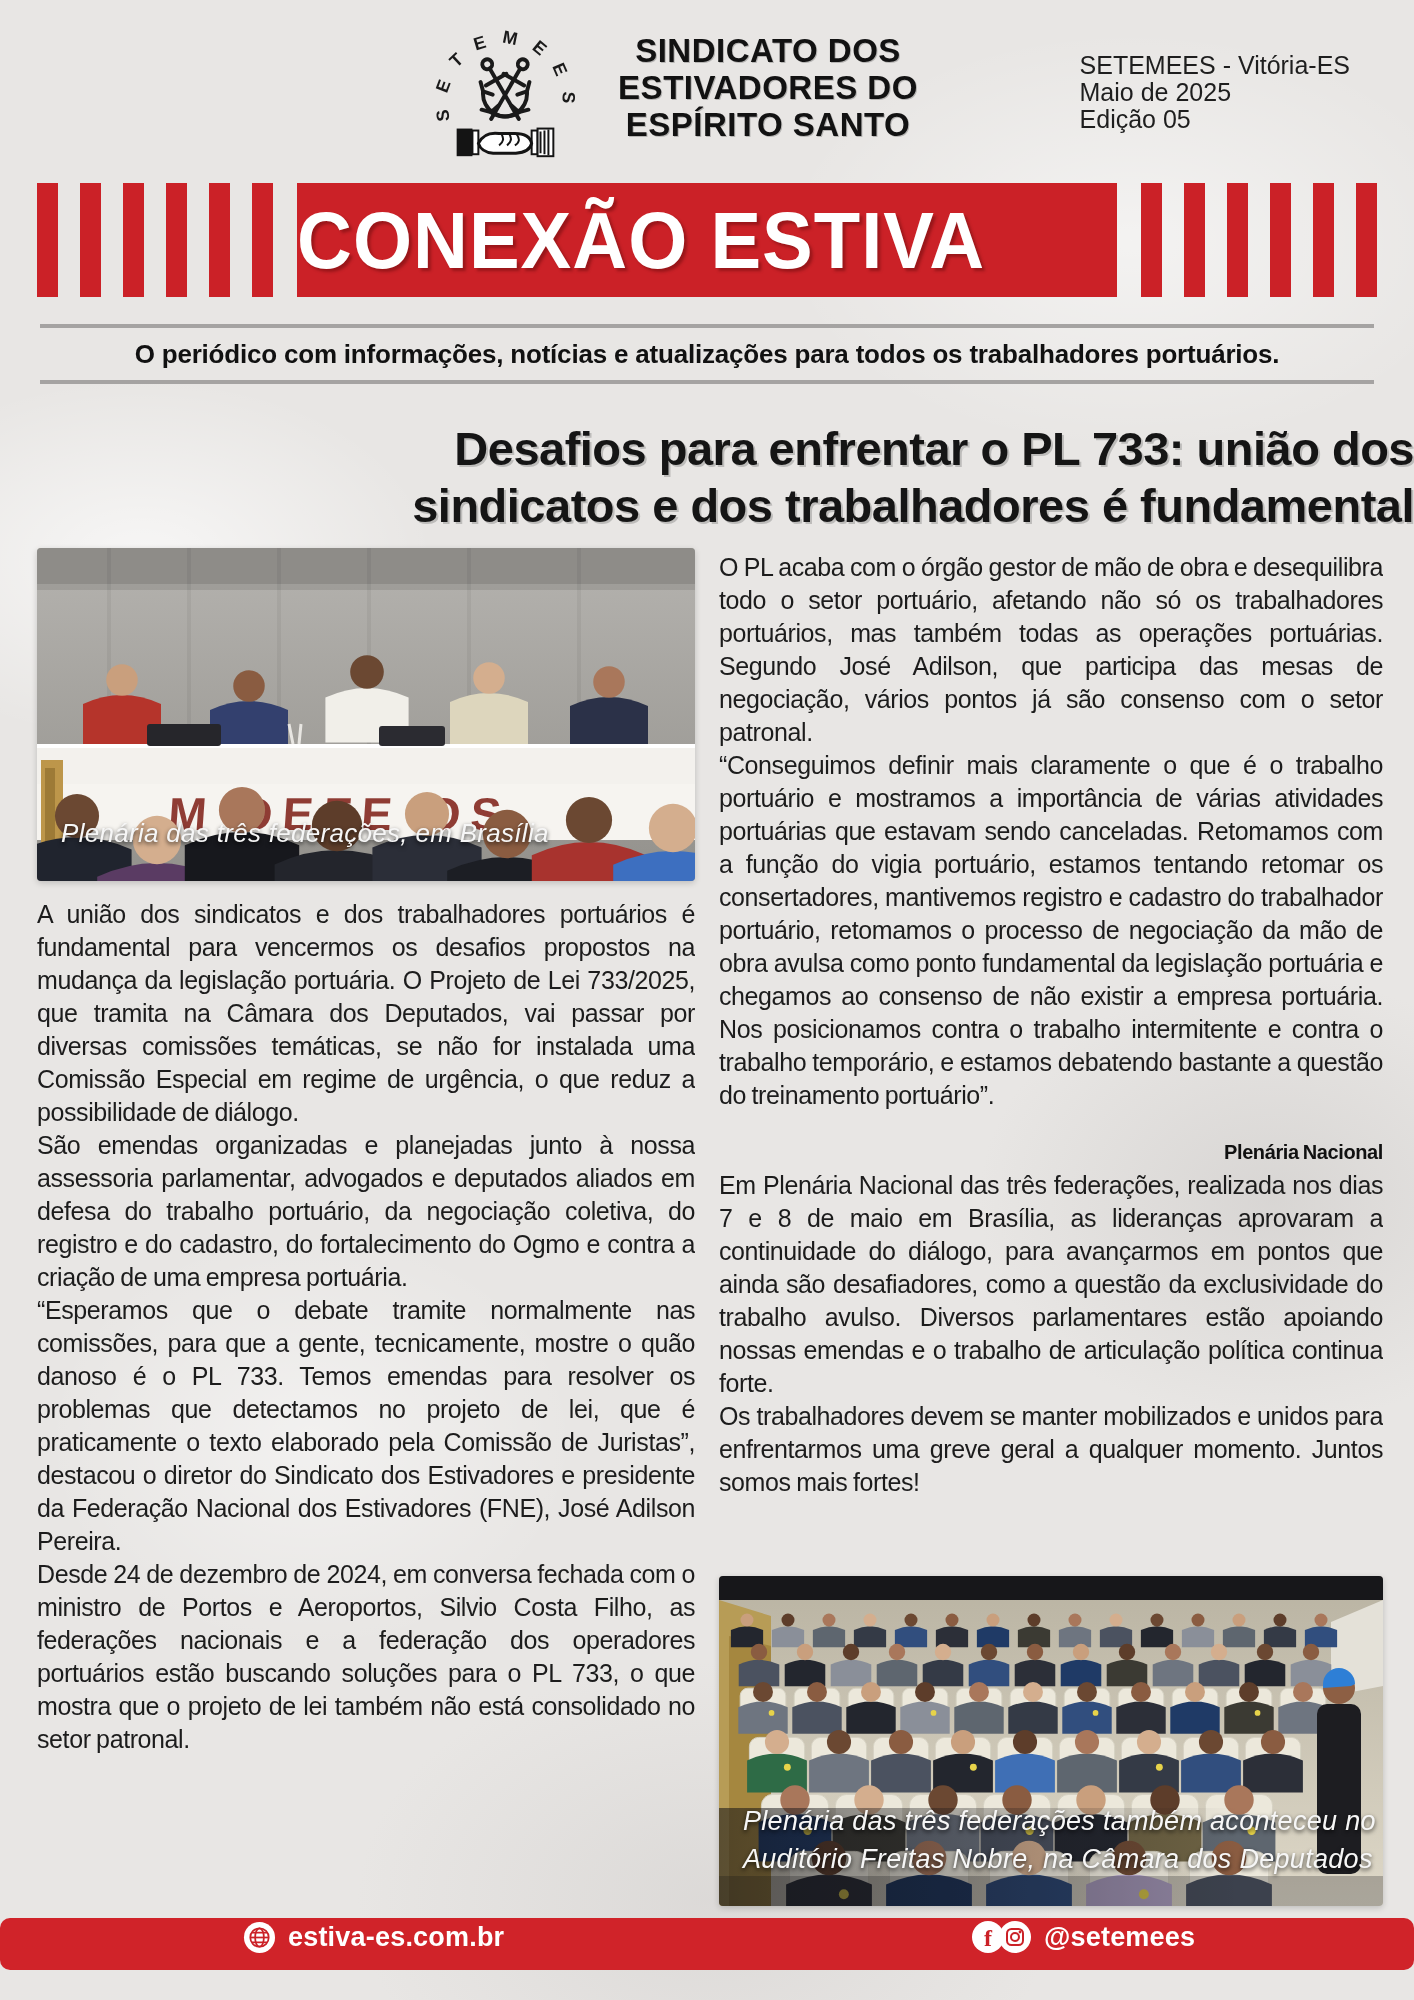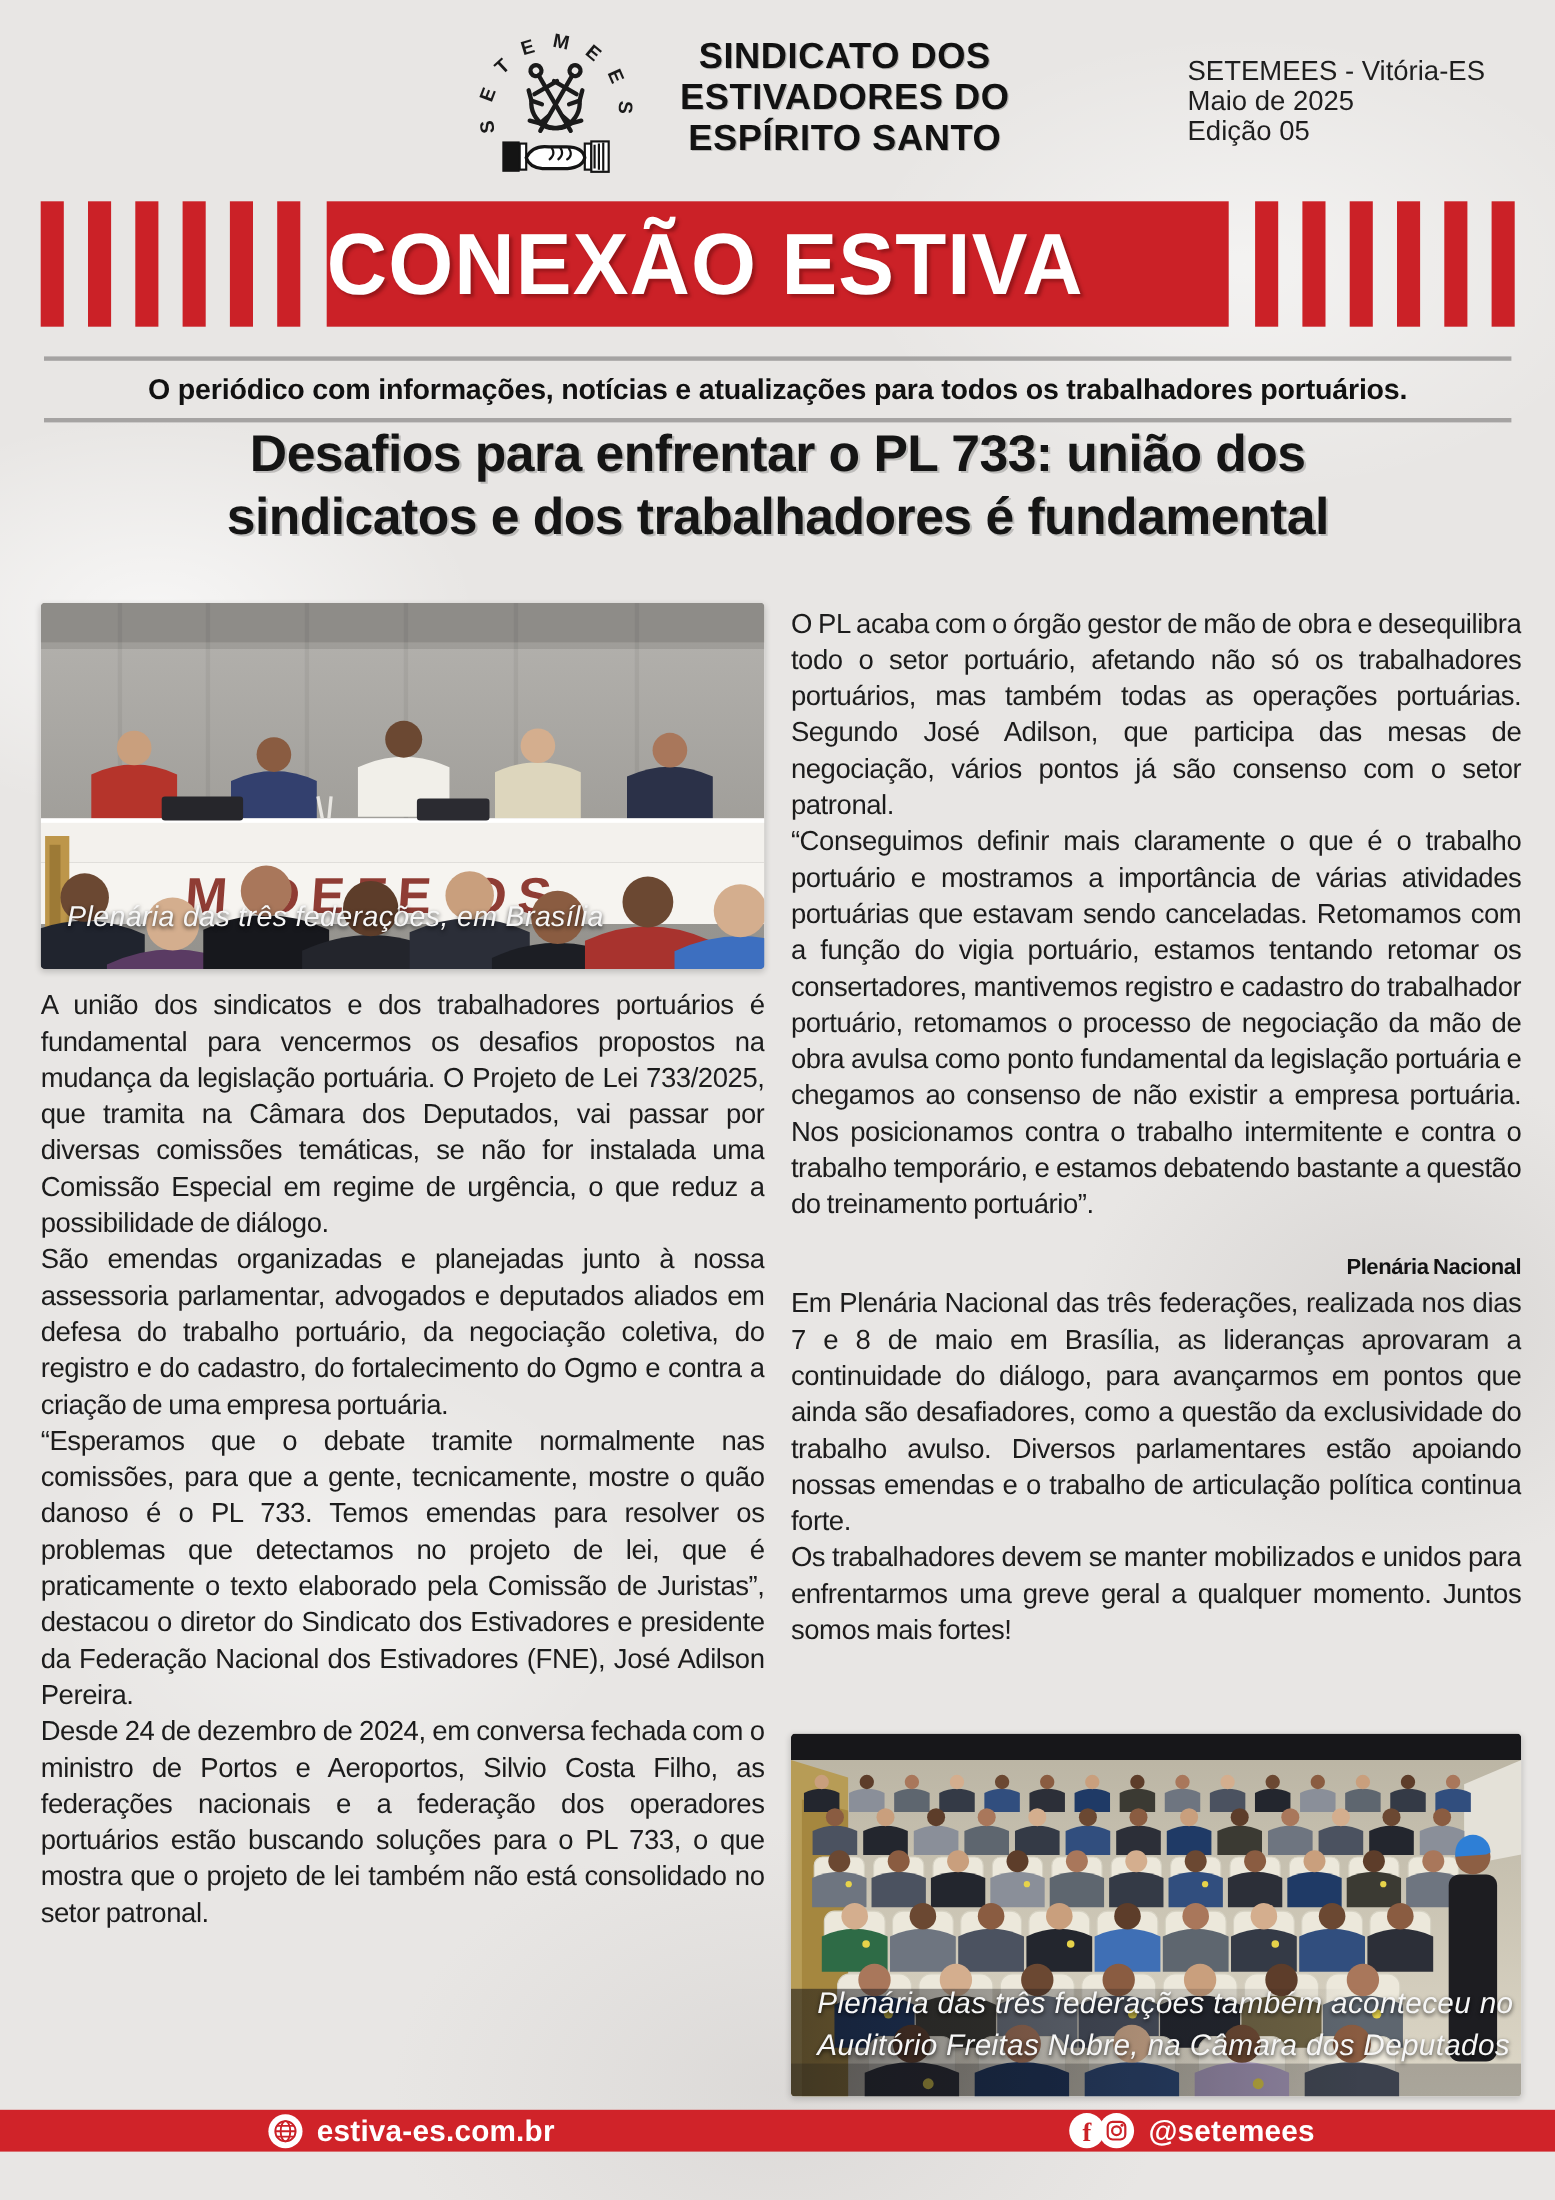--- a/index.html
+++ b/index.html
@@ -27,41 +27,41 @@
   .stripes i{display:block;width:21px;background:#cb2127;}
   .banner-box{flex:1;margin:0 24px;background:#cb2127;display:flex;align-items:center;justify-content:flex-start;}
   .banner-title{color:#fff;font-weight:800;font-size:76px;letter-spacing:1px;
     transform:scaleY(1.04);text-shadow:3px 3px 3px rgba(60,0,0,.35);white-space:nowrap;}
   
   .tagline-band{position:absolute;left:40px;right:40px;top:324px;
     border-top:4px solid #a5a3a2;border-bottom:4px solid #a5a3a2;padding:11px 0 10px;
     text-align:center;}
   .tagline-band span{font-weight:800;font-size:26px;letter-spacing:-.2px;color:#111;margin-top:38px;}
   
-  .headline{position:absolute;left:0;right:0;top:383px;text-align:center;
+  .headline{position:absolute;left:0;right:0;top:420px;text-align:right;
     font-weight:800;color:#151515;font-size:47px;line-height:57px;letter-spacing:-.5px;
     text-shadow:2px 2px 0 rgba(110,110,110,.35);}
   
   .photo{position:absolute;border-radius:4px;overflow:hidden;box-shadow:0 2px 6px rgba(0,0,0,.18);}
   .photo svg{display:block;}
   #photo1{left:37px;top:548px;width:658px;height:333px;}
   #photo2{left:719px;top:1576px;width:664px;height:330px;}
   .caption{position:absolute;left:24px;color:#f6f6f6;font-style:italic;font-size:26px;
     font-weight:400;text-shadow:0 2px 4px rgba(0,0,0,.75);letter-spacing:.3px;}
   #photo1 .caption{bottom:32px;}
   #photo2 .caption{bottom:28px;line-height:38px;font-size:27px;}
   
   .col{position:absolute;font-size:25px;line-height:33px;text-align:justify;
     letter-spacing:-.4px;word-spacing:-1px;color:#1c1c1c;overflow:hidden;}
   #left-col{left:37px;top:898px;width:658px;height:1012px;}
   #right-col{left:719px;top:551px;width:664px;height:1012px;}
   .col p{margin:0;}
   .col h3{margin:24px 0 0;font-size:20px;line-height:33px;font-weight:800;color:#111;text-align:right;}
   
-  .footer-bar{position:absolute;left:0;right:0;top:1918px;height:38px;background:#d02329;}
+  .footer-bar{position:absolute;left:0;right:0;top:1918px;height:52px;background:#d02329;border-radius:10px;}
   .footer-item{position:absolute;top:0;height:38px;display:flex;align-items:center;gap:12px;}
   #footer-site{left:243px;}
   #footer-social{left:971px;}
   .footer-item span{color:#fff;font-weight:800;font-size:27px;letter-spacing:.2px;}
   .soc-icons{display:flex;align-items:center;}
   .soc-icons svg + svg{margin-left:-7px;}
 </style>
 </head>
 <body>
 

